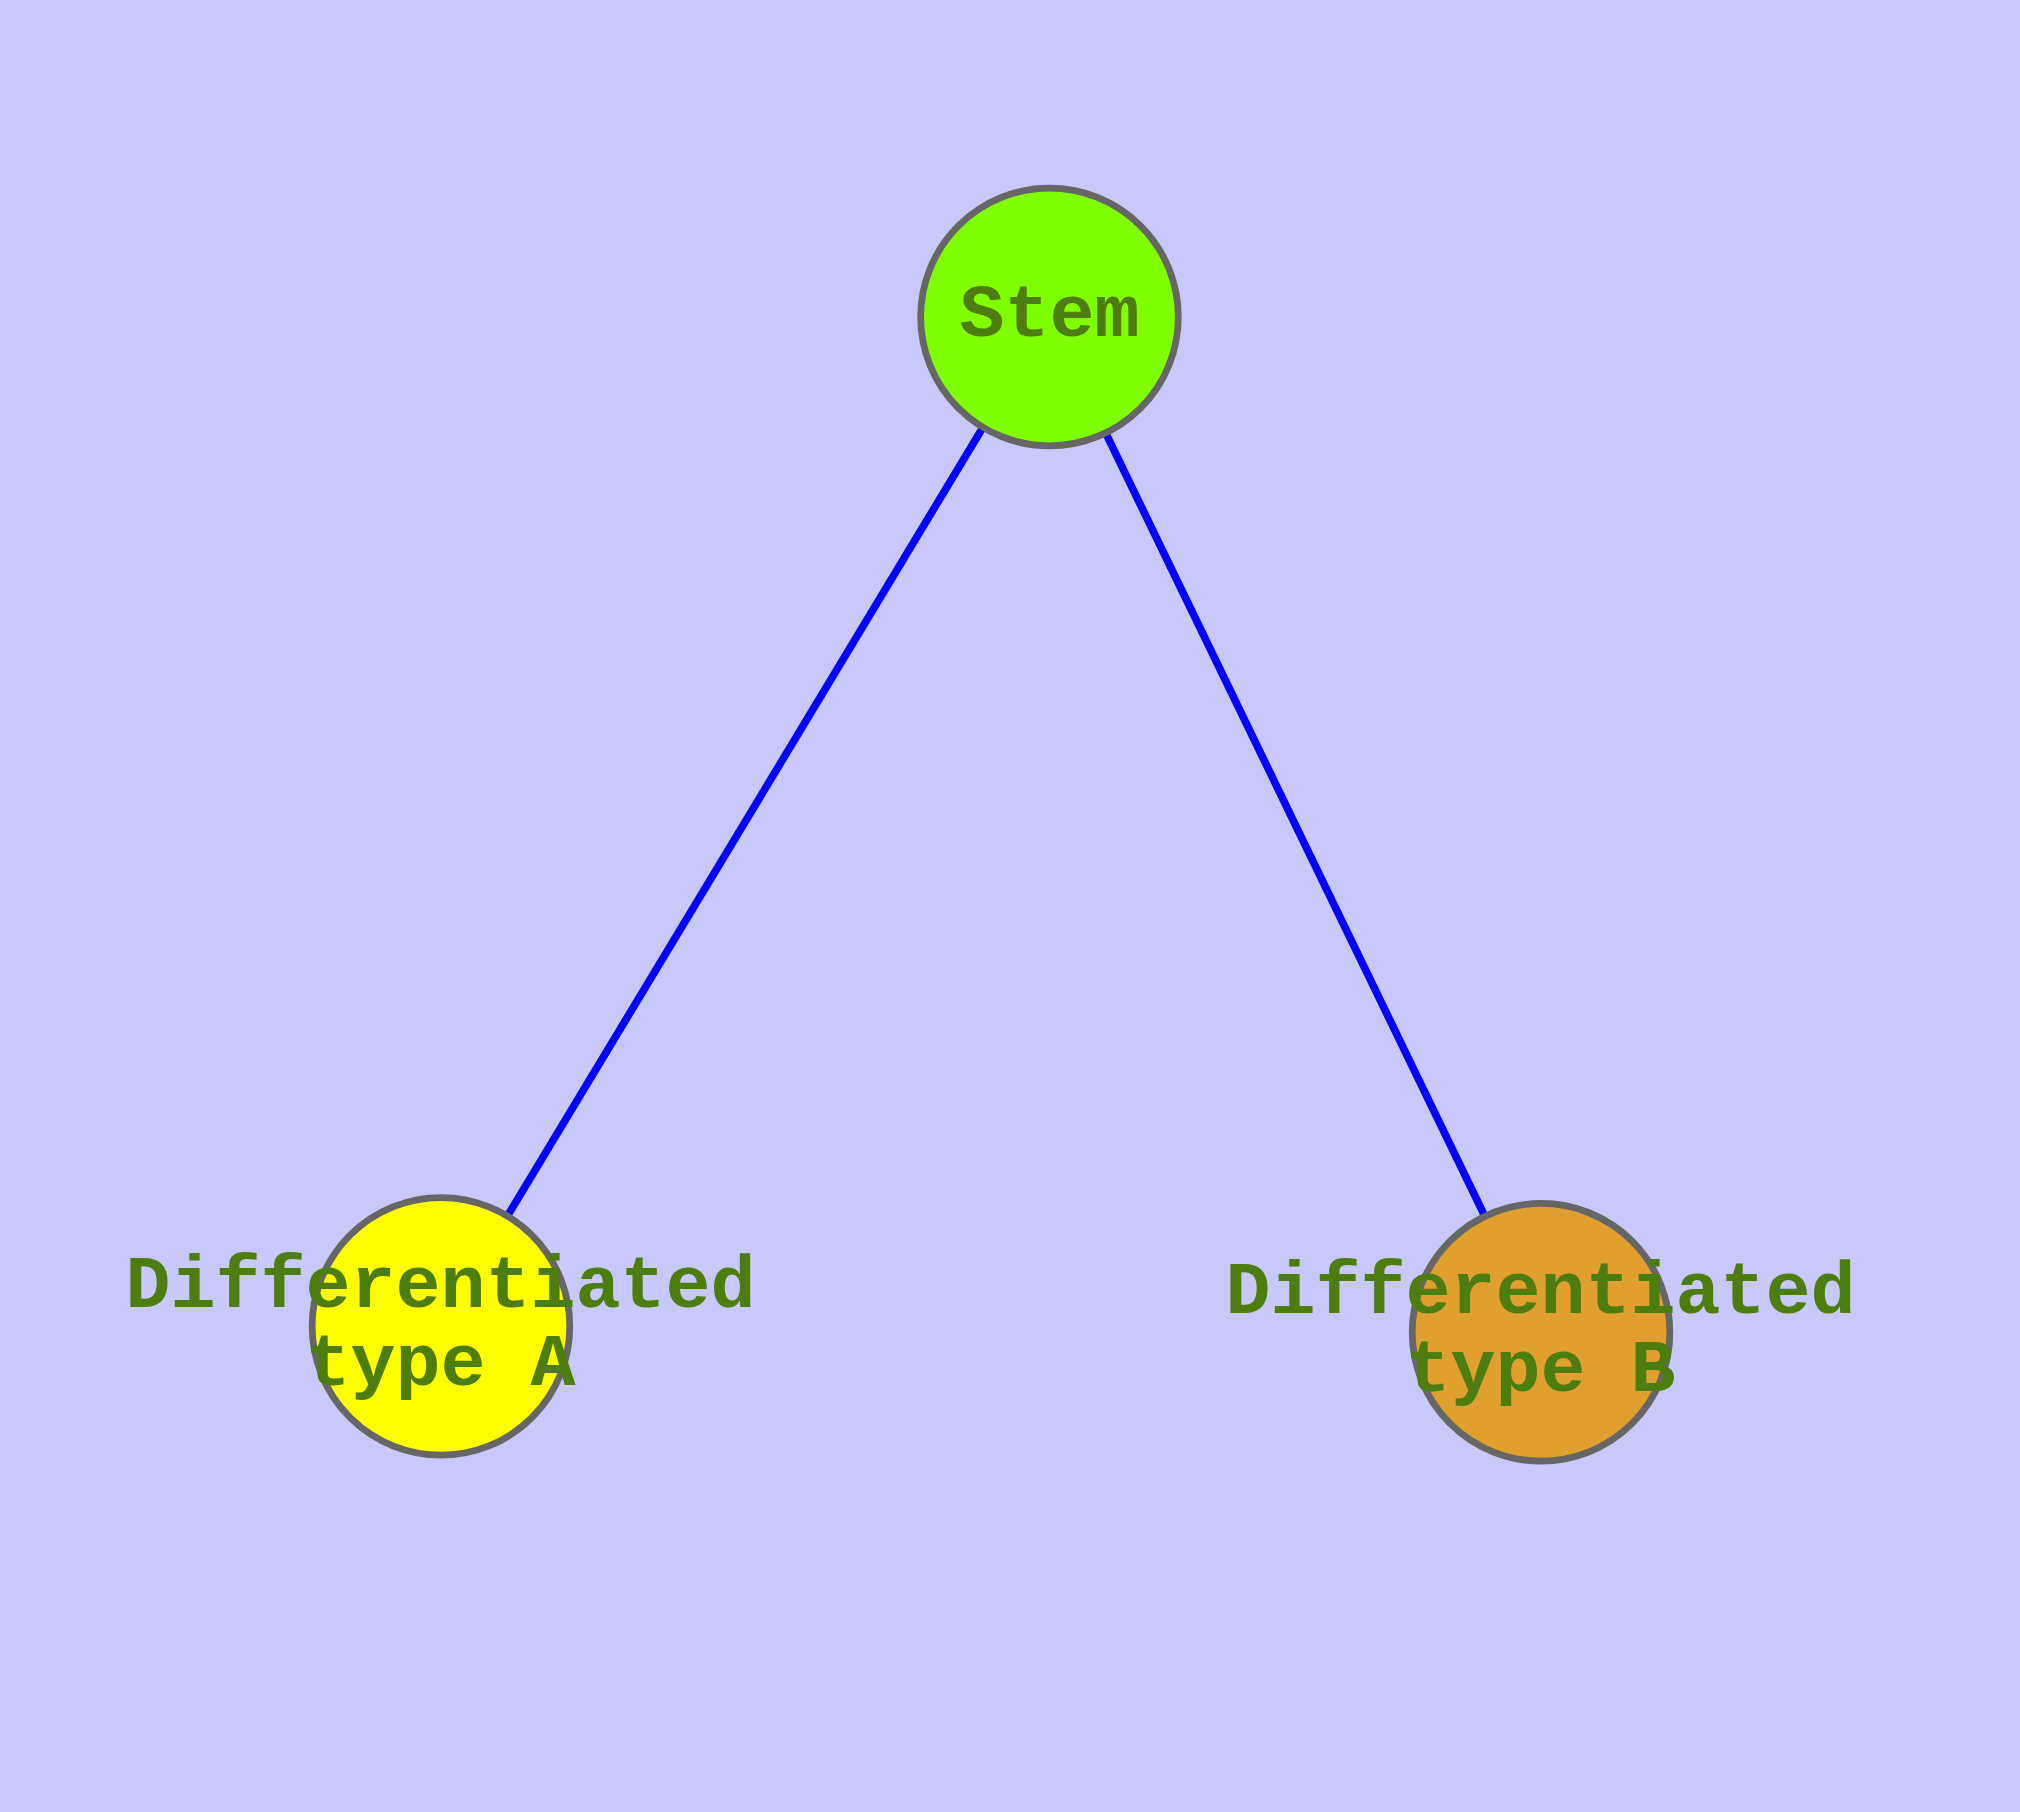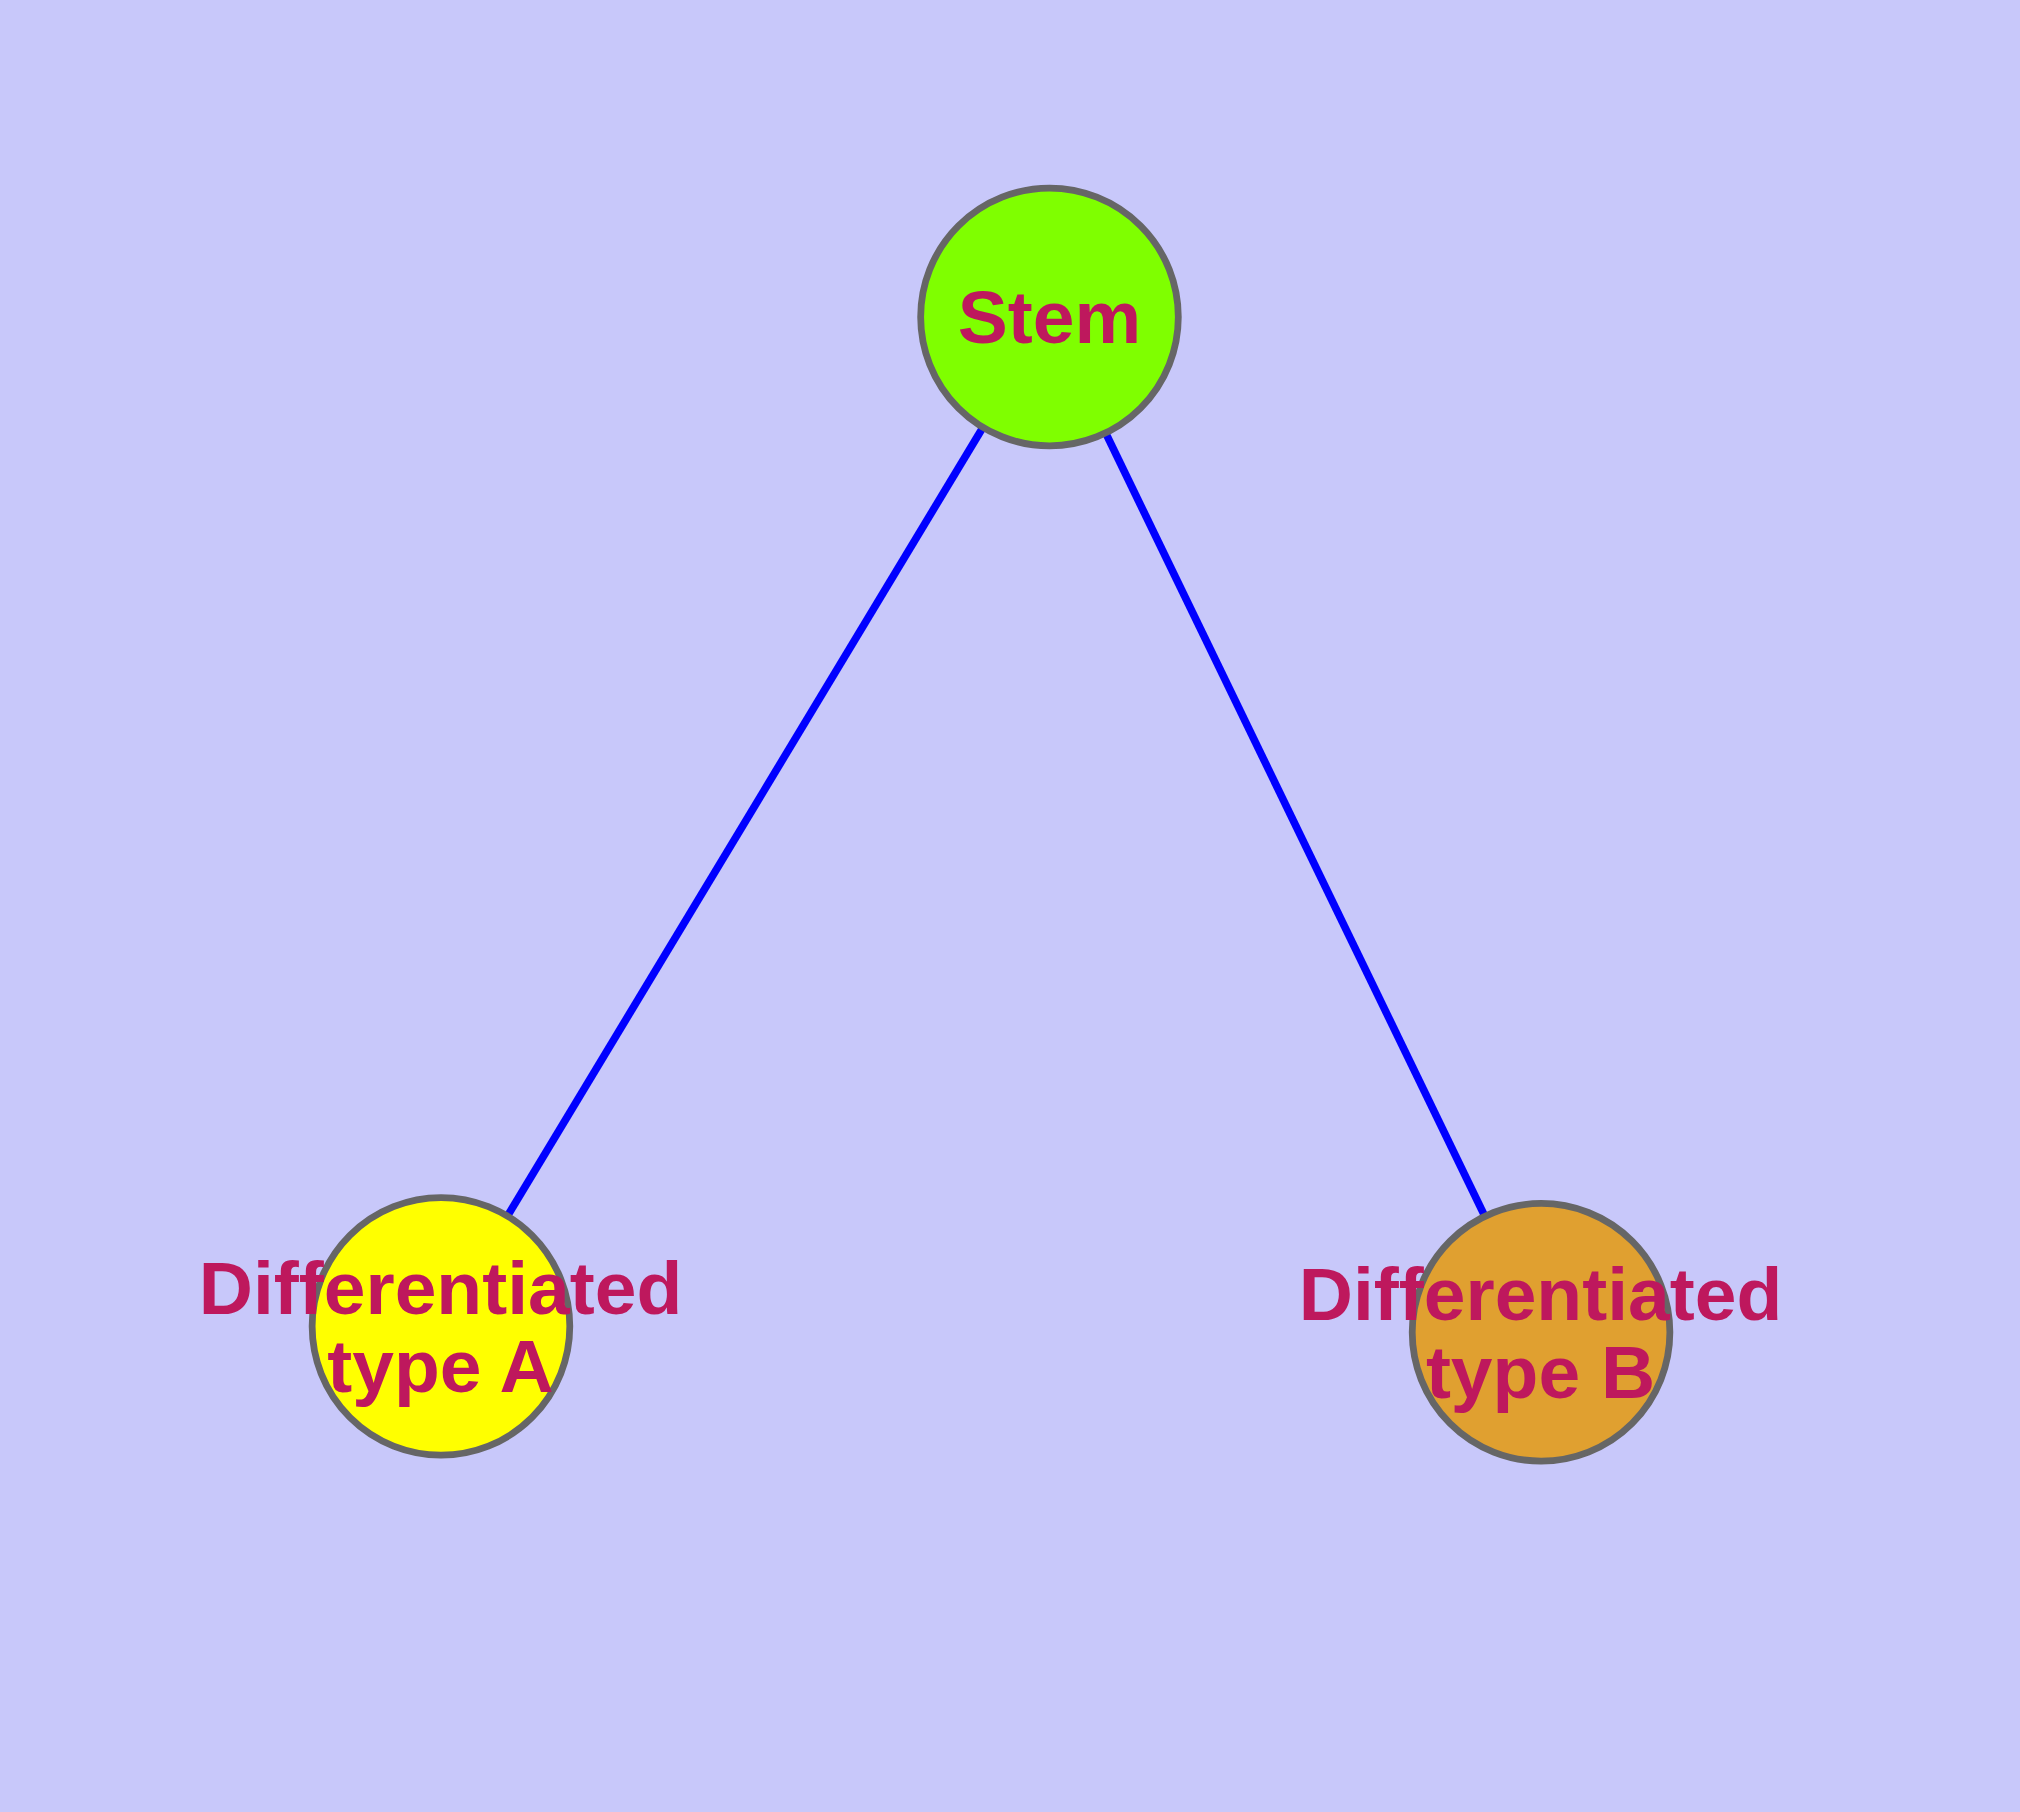--- a/index.html
+++ b/index.html
@@ -25,23 +25,23 @@
   #graph-svg {
     position: absolute;
     left: 0;
     top: 0;
     width: 2021px;
     height: 1812px;
   }
   .node-label {
     position: absolute;
     text-align: center;
-    font-family: Liberation Sans, sans-serif;
+    font-family: Liberation Mono, monospace;
     font-weight: bold;
-    color: #be185d;
+    color: #4d7c0f;
     white-space: pre;
     line-height: 1.04;
     pointer-events: none;
     user-select: none;
   }
 </style>
 </head>
 <body>
 
 <div id="canvas">

